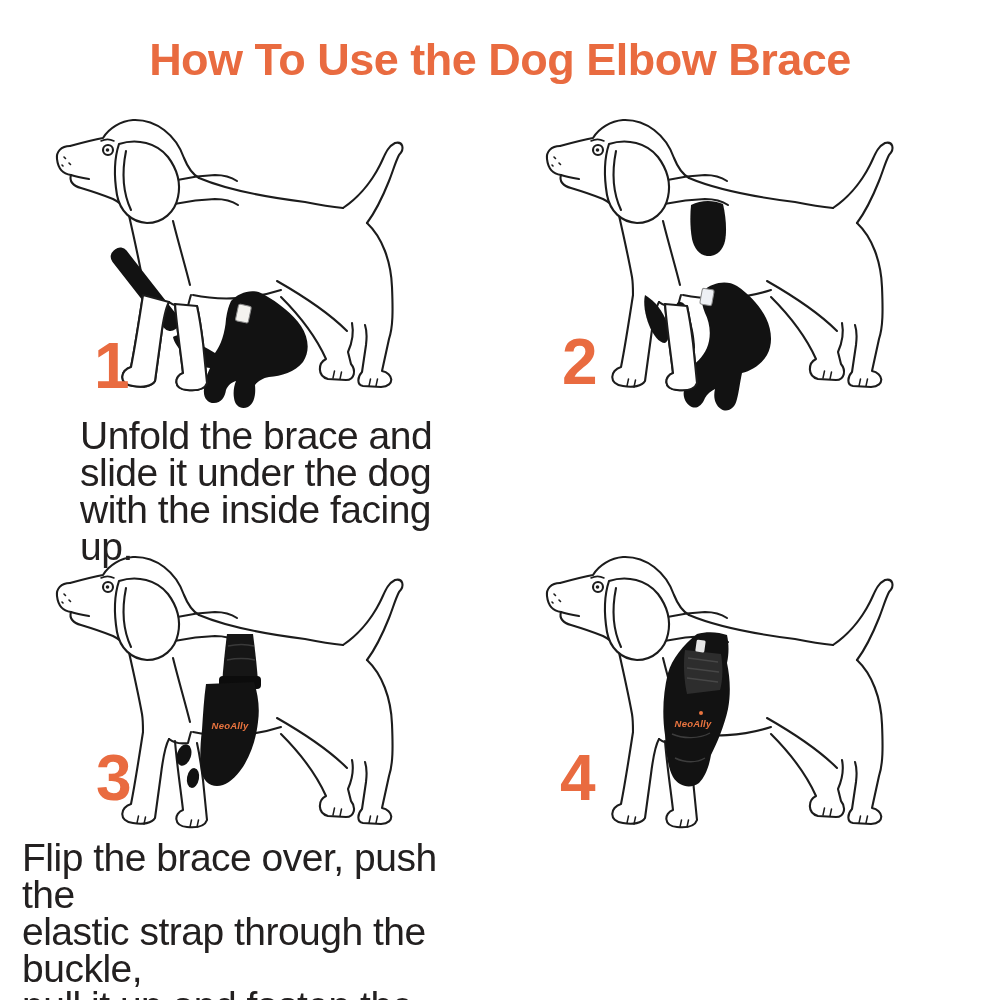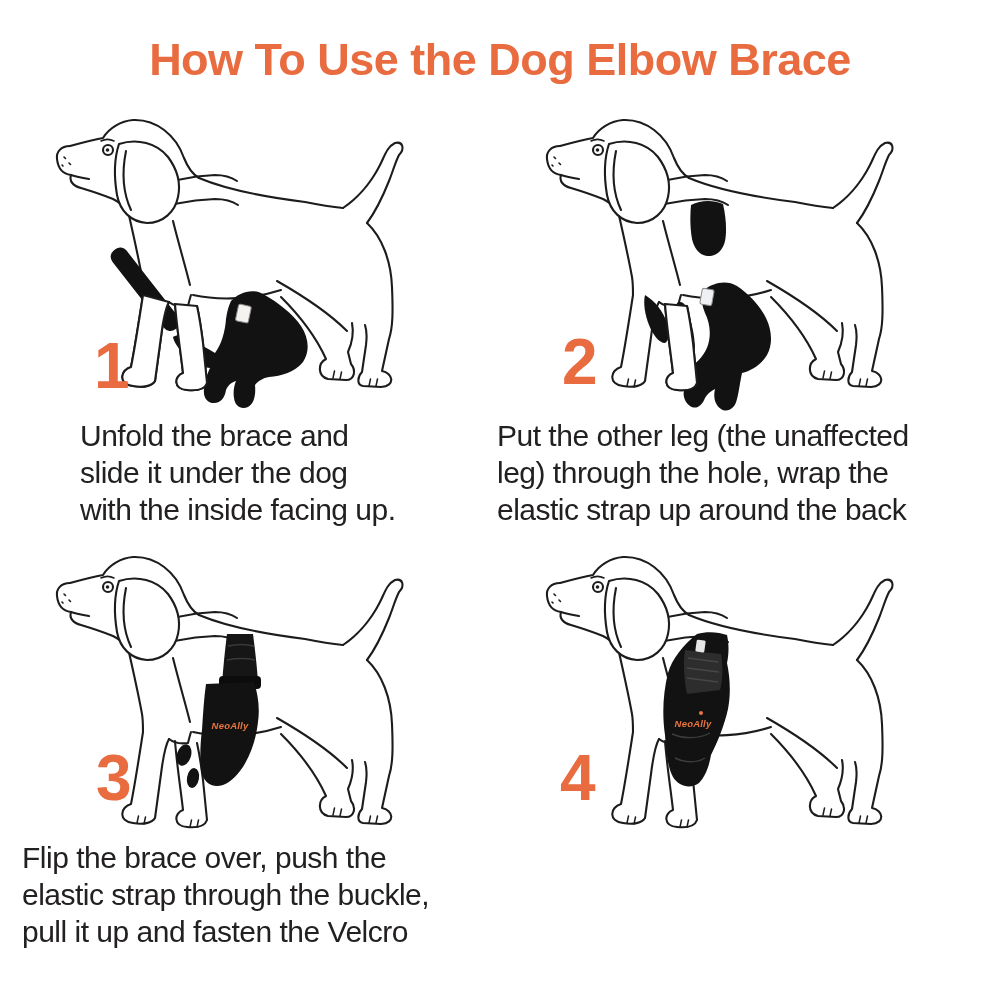--- a/index.html
+++ b/index.html
@@ -24,21 +24,21 @@
   .svg-3{left:25px;top:542px;}
   .svg-4{left:515px;top:542px;}
   .step-number{
     position:absolute;font-size:64px;font-weight:bold;color:var(--accent);line-height:1;
   }
   .num-1{left:94px;top:334px;}
   .num-2{left:562px;top:330px;}
   .num-3{left:96px;top:746px;}
   .num-4{left:560px;top:746px;}
   .step-text{
-    position:absolute;font-size:30px;line-height:37px;color:var(--ink);
+    position:absolute;font-size:39px;line-height:37px;color:var(--ink);
     white-space:pre-line;letter-spacing:-0.5px;
   }
   .txt-1{left:80px;top:417px;width:400px;}
   .txt-2{left:497px;top:417px;width:480px;}
   .txt-3{left:22px;top:839px;width:470px;}
   .txt-4{left:552px;top:839px;width:430px;}
   .brand-logo{
     font-family:"Liberation Sans",sans-serif;font-size:9.5px;font-weight:bold;
     font-style:italic;letter-spacing:0.2px;
   }
@@ -159,20 +159,17 @@
   </svg>
 
   <div class="step-number num-1">1</div>
   <div class="step-number num-2">2</div>
   <div class="step-number num-3">3</div>
   <div class="step-number num-4">4</div>
 
   <div class="step-text txt-1">Unfold the brace and
 slide it under the dog
 with the inside facing up.</div>
-  <div class="step-text txt-2">Put the other leg (the unaffected
-leg) through the hole, wrap the
-elastic strap up around the back</div>
   <div class="step-text txt-3">Flip the brace over, push the
 elastic strap through the buckle,
 pull it up and fasten the Velcro</div>
 
 </div>
 
 </body></html>

